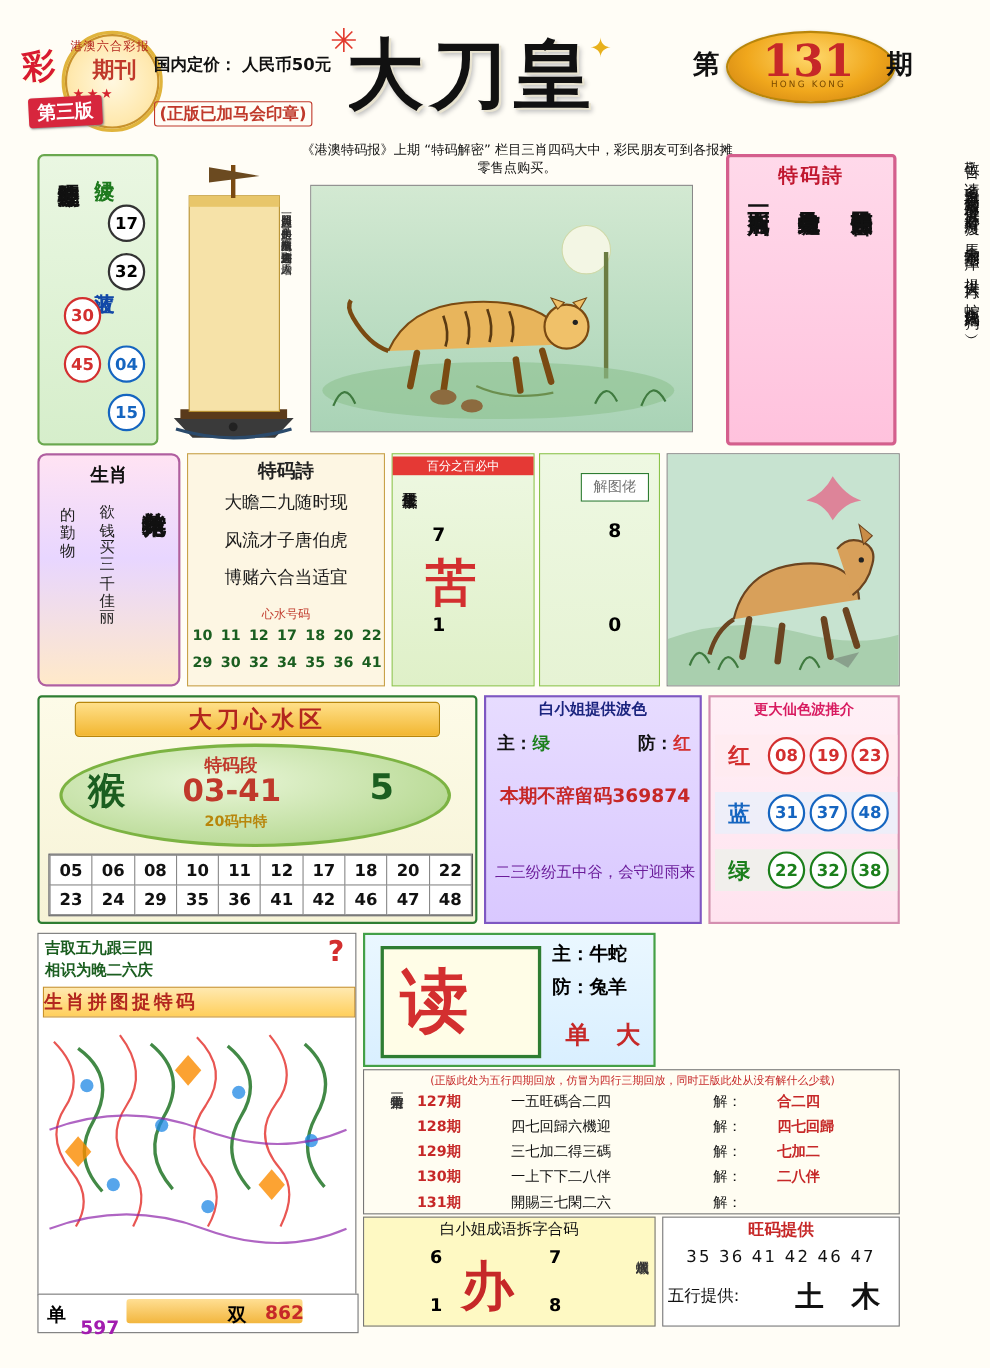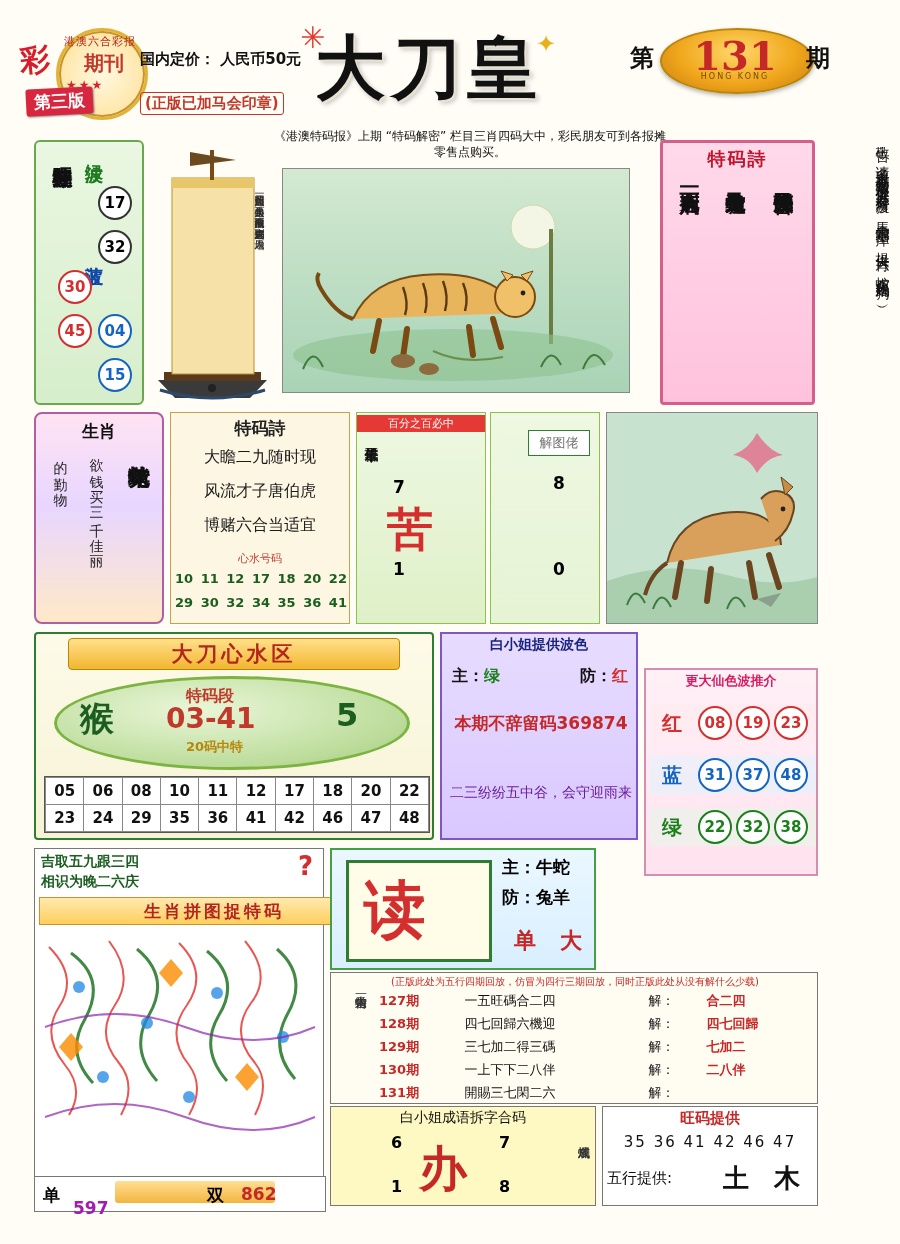--- a/index.html
+++ b/index.html
@@ -122,36 +122,36 @@
 
   .baibox{left:440px;top:632px;width:198px;height:208px;border:2px solid #7e57c2;background:linear-gradient(180deg,#e7dcff,#d9c8ff);}
   .baibox .t{position:absolute;left:0;top:2px;width:100%;text-align:center;font-size:14px;color:#1a237e;font-weight:bold;}
   .baibox .zhu{position:absolute;left:10px;top:32px;font-size:16px;font-weight:bold;color:#111;}
   .baibox .lv{color:#1b7f1b;}
   .baibox .fang{position:absolute;left:118px;top:32px;font-size:16px;font-weight:bold;color:#111;padding-left:20px;}
   .baibox .hong{color:#d32f2f;}
   .baibox .mi{position:absolute;left:6px;top:78px;width:186px;text-align:center;font-size:17px;font-weight:bold;color:#c62828;}
   .baibox .po{position:absolute;left:6px;top:150px;width:186px;text-align:center;font-size:14px;color:#6a1b9a;}
 
-  .bsbox{left:644px;top:632px;width:174px;height:208px;border:2px solid #d48fb0;background:linear-gradient(180deg,#fff0f6,#ffe3ef);margin-top:36px;}
+  .bsbox{left:644px;top:632px;width:174px;height:208px;border:2px solid #d48fb0;background:linear-gradient(180deg,#fff0f6,#ffe3ef);}
   .bsbox .t{position:absolute;left:0;top:2px;width:100%;text-align:center;font-size:13px;font-weight:bold;color:#d81b60;}
   .bsbox .row{position:absolute;left:4px;width:166px;height:38px;display:flex;align-items:center;}
   .bsbox .lbl{width:44px;font-size:20px;font-weight:bold;text-align:center;}
   .bsbox .ball{width:30px;height:30px;font-size:15px;margin-left:4px;border:2px solid #333;background:#fff;}
   .bsbox .r1{top:34px;background:rgba(255,235,238,.6);}
   .bsbox .r2{top:86px;background:rgba(227,242,253,.6);}
   .bsbox .r3{top:138px;background:rgba(232,245,233,.6);}
 
   
   .leftart{left:34px;top:848px;width:290px;height:330px;border:1px solid #777;background:#ffffff;}
   .leftart .jq{position:absolute;left:6px;top:4px;font-size:14px;font-weight:bold;color:#1b5e20;}
   .leftart .jq2{position:absolute;left:6px;top:24px;font-size:14px;font-weight:bold;color:#1b5e20;}
   .leftart .qm{position:absolute;right:10px;top:2px;font-size:26px;font-weight:bold;color:#d32f2f;}
   .leftart .band{position:absolute;left:4px;top:48px;width:282px;height:26px;background:linear-gradient(180deg,#ffe9b0,#ffcf5c);border:1px solid #c8922c;
-     text-align:center;line-height:26px;font-size:17px;font-weight:bold;color:#b3261e;letter-spacing:3px;padding-left:33px;}
+     text-align:left;line-height:26px;font-size:17px;font-weight:bold;color:#b3261e;letter-spacing:3px;}
   .leftart .canvas{position:absolute;left:4px;top:78px;width:282px;height:215px;background:#fff;overflow:hidden;}
 
   .dubox{left:330px;top:848px;width:266px;height:122px;border:2px solid #43a047;background:linear-gradient(180deg,#eaf7ff,#d9efff);}
   .dubox .inner{position:absolute;left:14px;top:10px;width:140px;height:96px;border:3px solid #2e7d32;background:#fffde7;}
   .dubox .du{position:absolute;left:32px;top:18px;font-size:62px;font-weight:bold;color:#d32f2f;font-family:"DejaVu Serif","Liberation Serif",serif;}
   .dubox .zhu{position:absolute;left:170px;top:6px;font-size:17px;font-weight:bold;}
   .dubox .fang{position:absolute;left:170px;top:36px;font-size:17px;font-weight:bold;}
   .dubox .dan{position:absolute;left:182px;top:76px;font-size:22px;font-weight:bold;color:#c62828;}
   .dubox .da{position:absolute;left:228px;top:76px;font-size:22px;font-weight:bold;color:#c62828;}
 

